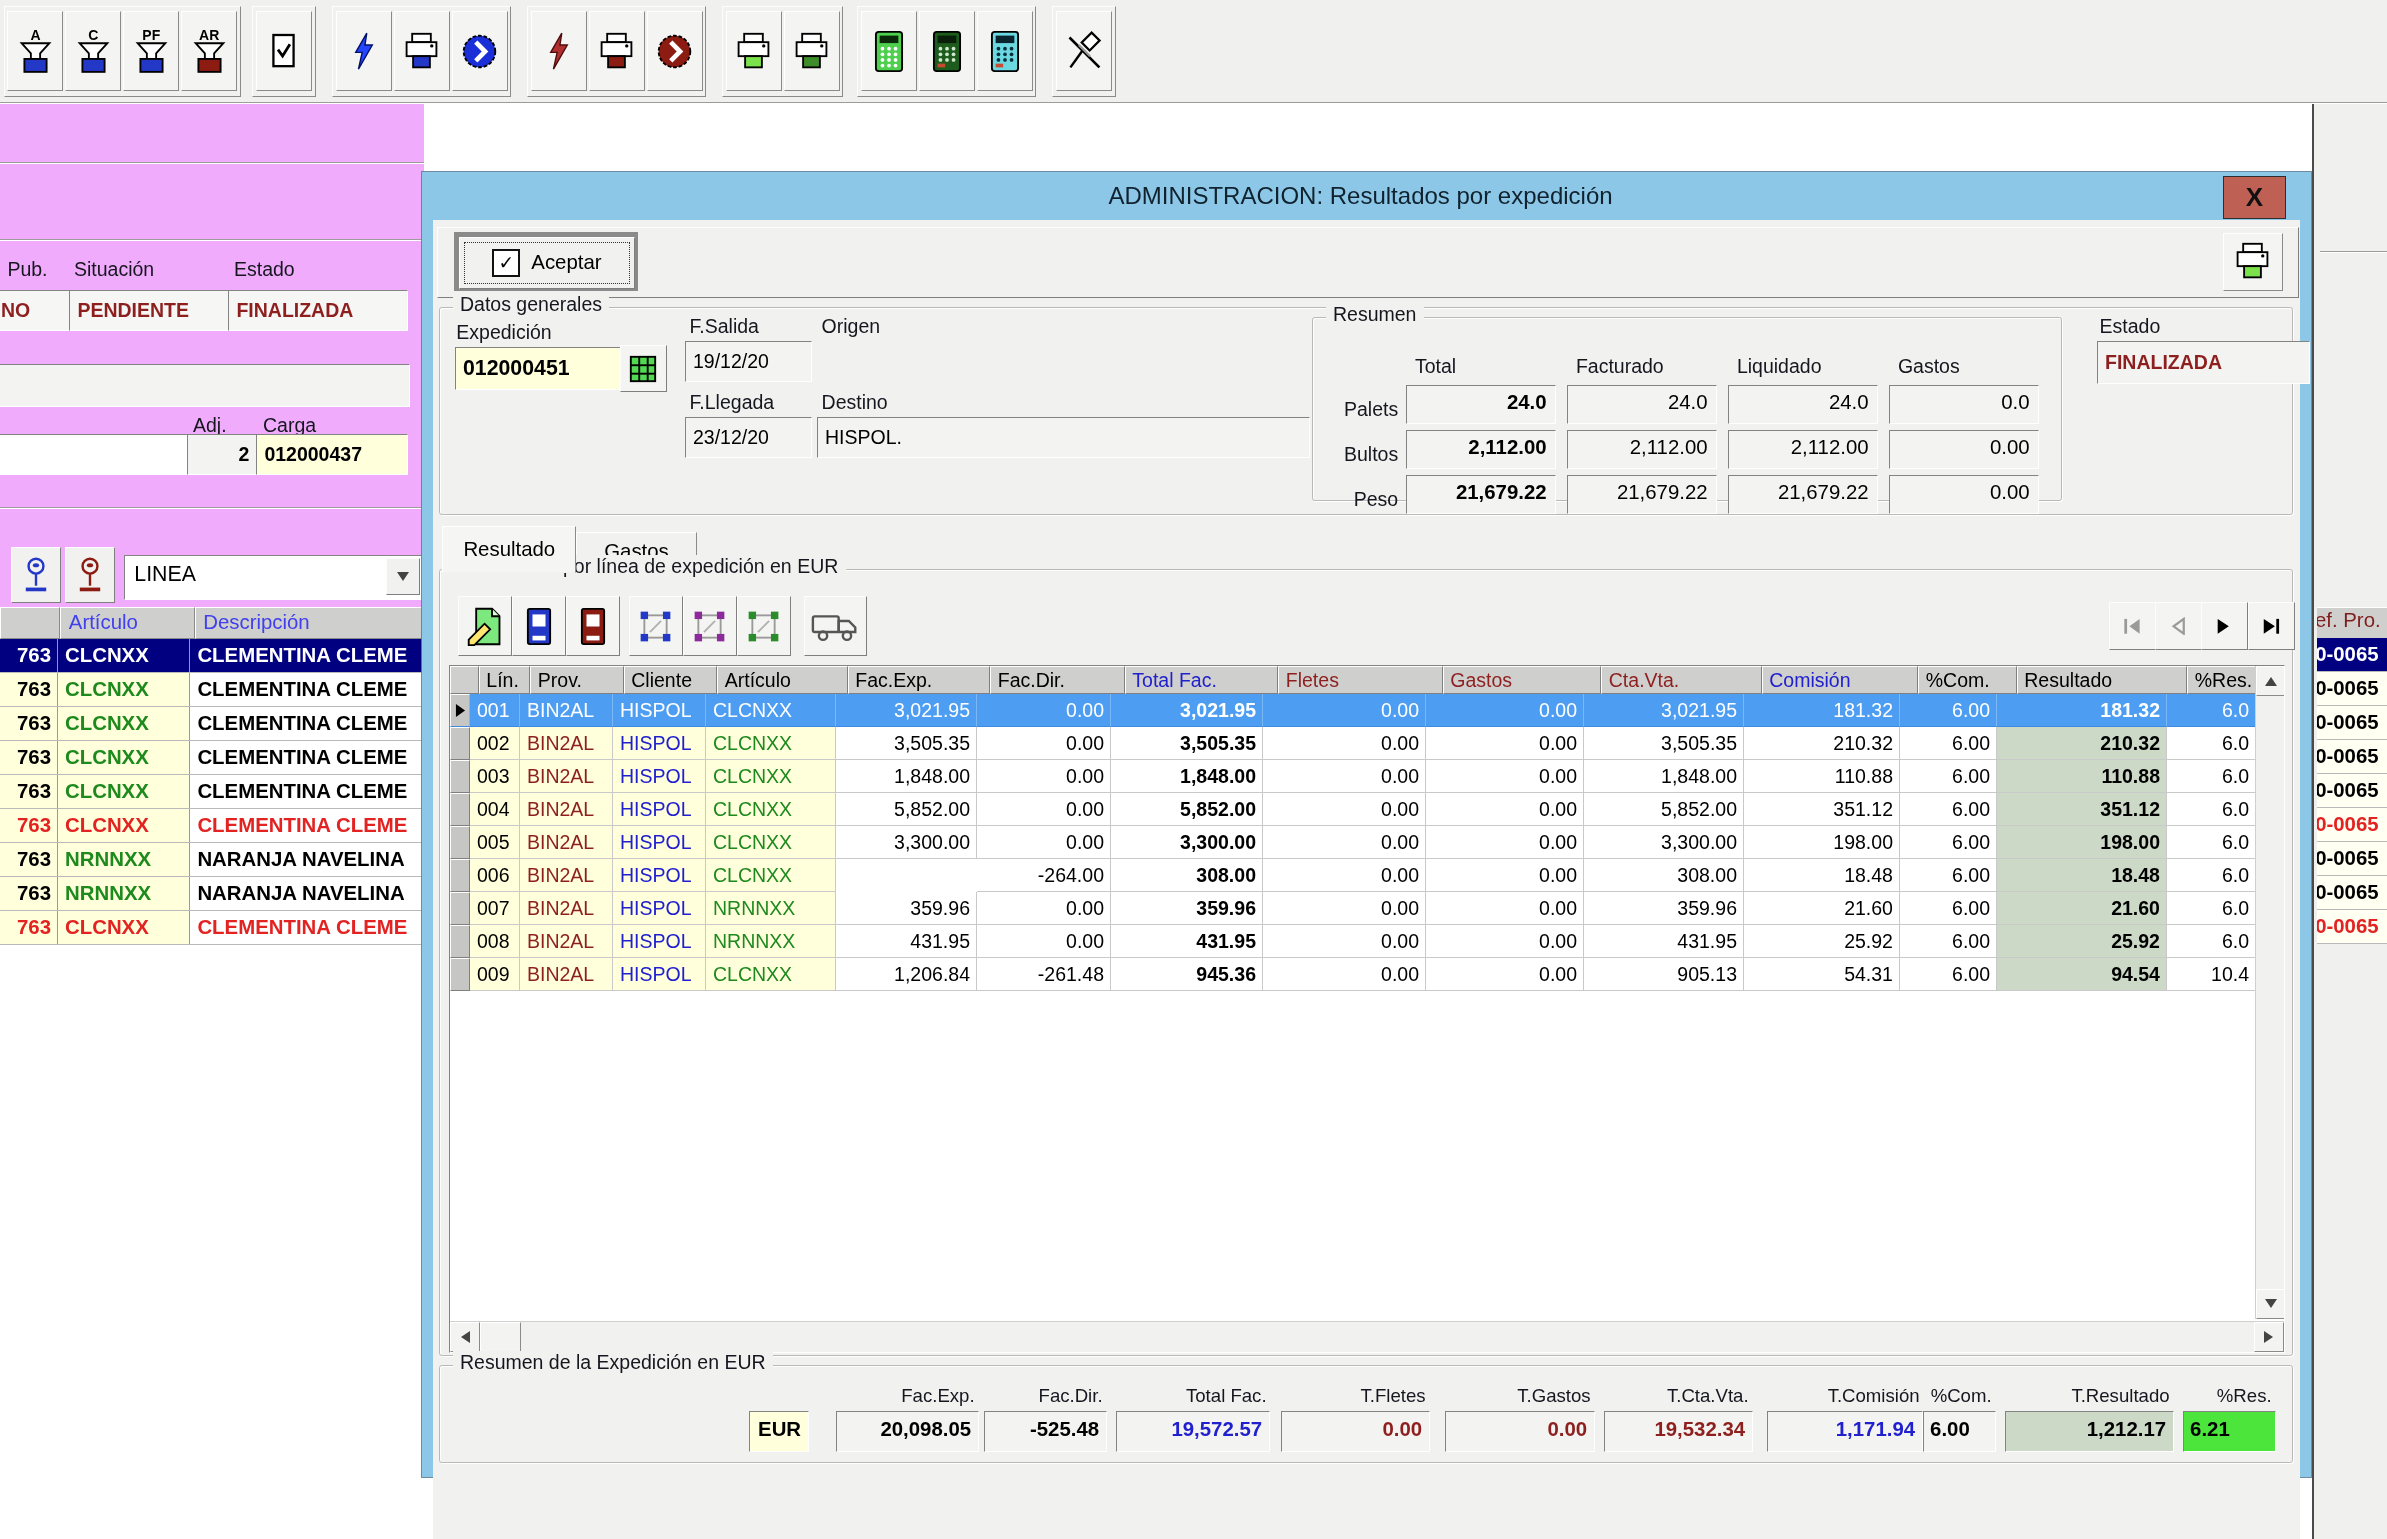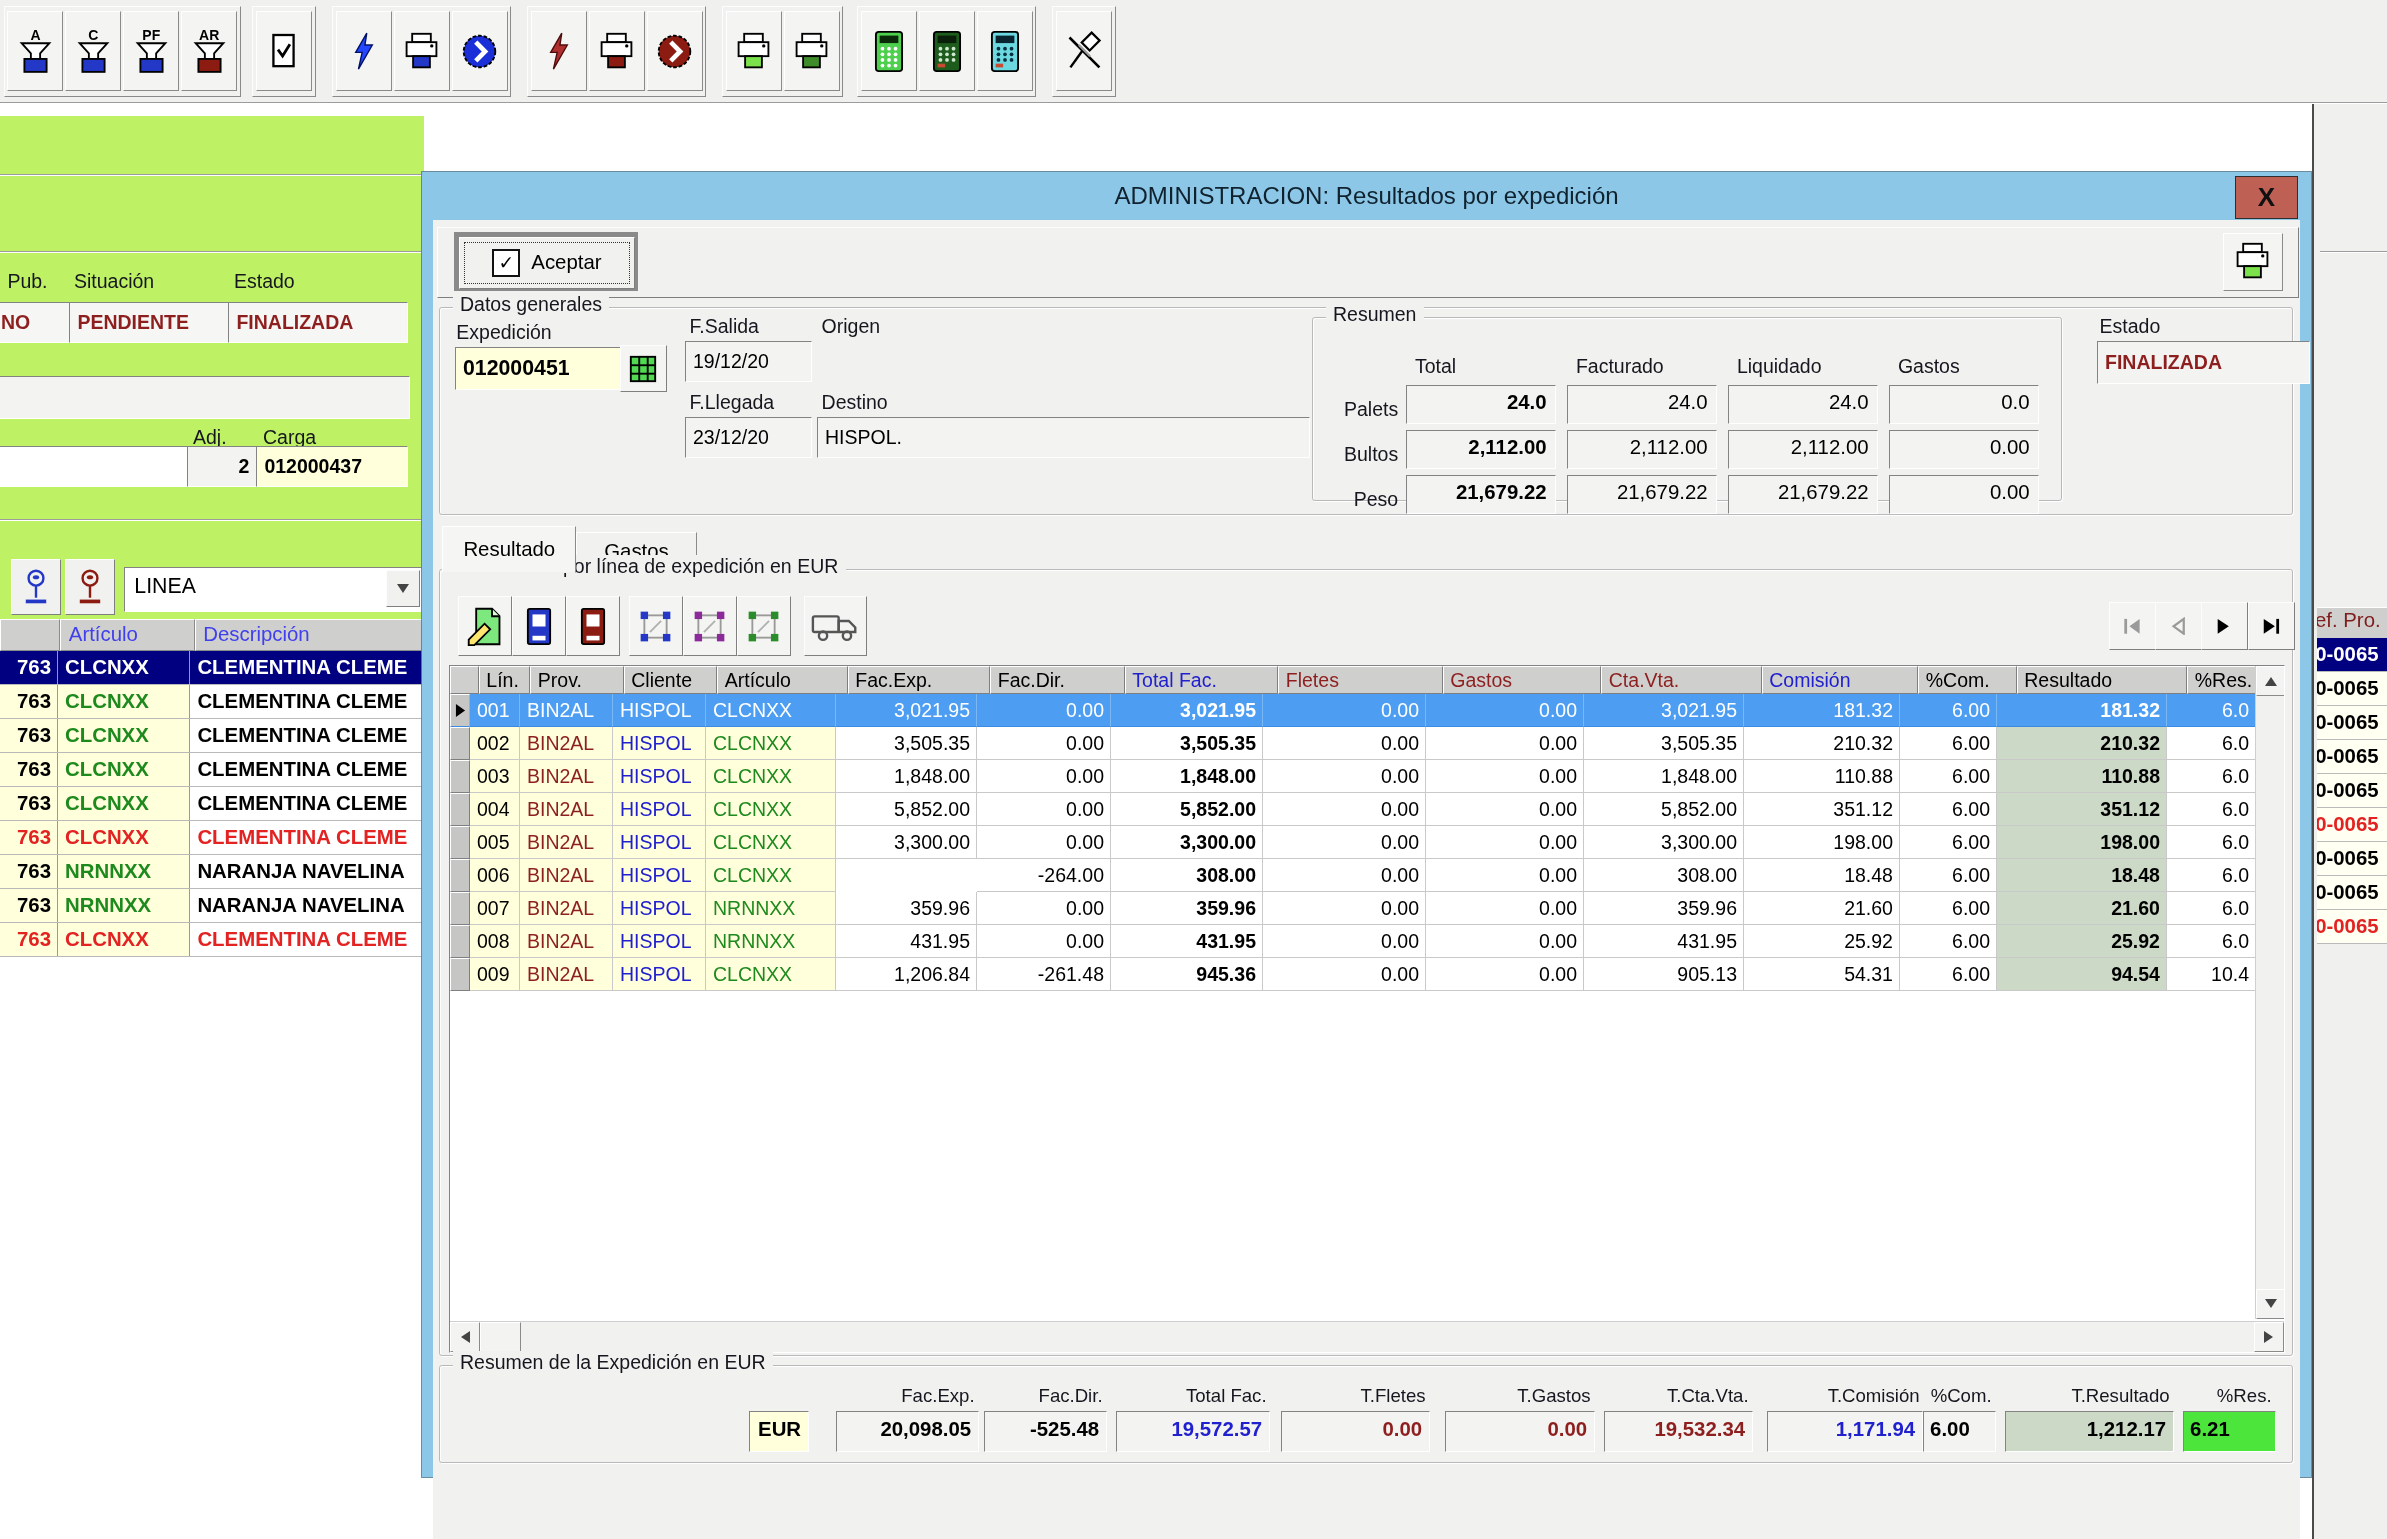--- a/index.html
+++ b/index.html
@@ -14,39 +14,39 @@
   .gb-label{position:absolute;top:-15px;left:13px;background:#f1f1ef;padding:0 7.4px;font-size:19.5px;color:#16161f;white-space:nowrap}
   .btn{display:flex;align-items:center;justify-content:center;cursor:default}
   .field{display:flex;align-items:center;font-size:19.5px;padding:0 7.4px;white-space:nowrap;overflow:hidden}
   .lbl{font-size:19.5px;color:#16161f;white-space:nowrap}
   .dr{color:var(--darkred,#8e1f1f)}
   .bl{color:var(--blue,#2020cf)}
   .toolbar-group{position:absolute;top:5.6px;height:89px;border-top:1.9px solid #fdfdfd;border-left:1.9px solid #fdfdfd;border-bottom:1.9px solid #8a8a8a;border-right:1.9px solid #8a8a8a;background:#f1f1ef;display:flex;align-items:center;padding:0 2.8px;gap:1.9px}
   .tb-btn{width:54px;height:78px;display:flex;flex-direction:column;align-items:center;justify-content:center;border-top:1.9px solid #fff;border-left:1.9px solid #fff;border-bottom:1.9px solid #8a8a8a;border-right:1.9px solid #8a8a8a;background:#f4f4f2}
   .mail-letter{font-size:14px;font-weight:bold;line-height:13px;letter-spacing:0}
   
-  #left-panel{left:0;top:116px;width:424px;height:837px;background:#bef264}
+  #left-panel{left:0;top:104px;width:424px;height:837px;background:#f0abfc}
   .lt-row{display:flex;height:33px;border-bottom:0.9px solid #b9b9b9;font-weight:bold;font-size:20.4px;line-height:32px}
   .lt-c0{width:51px;background:var(--cream,#ffffdc);text-align:right;padding-right:5.6px;border-right:0.9px solid #9a9a9a;overflow:hidden}
   .lt-c1{width:124px;background:var(--cream,#ffffdc);padding-left:7.4px;border-right:0.9px solid #9a9a9a;color:var(--green,#1e8a1e);overflow:hidden}
   .lt-c2{flex:1;background:#fff;padding-left:7.4px;overflow:hidden;white-space:nowrap}
   .lt-row.red .lt-c0,.lt-row.red .lt-c1,.lt-row.red .lt-c2{color:var(--red,#e32222)}
   .lt-row.selected .lt-c0,.lt-row.selected .lt-c1,.lt-row.selected .lt-c2{background:var(--navy,#000080);color:#fff}
   .lt-head{display:flex;height:32px}
   .lt-h{background:#cfcfcd;border-top:1.9px solid #fff;border-left:1.9px solid #fff;border-bottom:1.9px solid #8a8a8a;border-right:1.9px solid #8a8a8a;font-size:20.4px;color:#4040ee;padding-left:7.4px;line-height:28px}
   
   #right-panel{left:2312px;top:104px;width:76px;height:1436px;background:#f0f0ee;border-left:2.8px solid #4a4a4a}
   .rt-row{position:relative;height:33px;border-bottom:0.9px solid #b9b9b9;background:#fffff2;overflow:hidden}
   .rt-row span{position:absolute;left:-13px;top:0;line-height:32px;font-size:20.4px;font-weight:bold;white-space:nowrap}
   .rt-row.red span{color:var(--red,#e32222)}
   .rt-row.selected{background:var(--navy,#000080)}
   .rt-row.selected span{color:#fff}
   
   #dialog{left:422px;top:172px;width:1889px;height:1305px;background:var(--titlebar,#8cc7e7);box-shadow:0 0 0 0.9px #5a7f96}
-  #dlg-titlebar{position:absolute;left:0;top:0;right:0;height:48px;display:flex;align-items:center;justify-content:center}
+  #dlg-titlebar{position:absolute;left:0;top:0;right:12px;height:48px;display:flex;align-items:center;justify-content:center}
   #dlg-title{font-size:24px;color:#10222e}
   #dlg-close{position:absolute;right:13px;top:3.7px;width:61px;height:41px;background:#bf6055;border:1.9px solid #2e2e2e;display:flex;align-items:center;justify-content:center;font-size:26px;font-weight:900;color:#111}
   #dlg-body{position:absolute;left:11px;top:48px;width:1867px;height:1417px;background:#f1f1ef}
   .tab{position:absolute;border-top:1.9px solid #fff;border-left:1.9px solid #fff;border-right:1.9px solid #8a8a8a;background:#f1f1ef;font-size:20.4px;display:flex;align-items:center;justify-content:center}
   
   #grid-wrap{position:absolute;background:#fff;border-top:1.9px solid #838383;border-left:1.9px solid #838383;border-bottom:1.9px solid #fff;border-right:1.9px solid #fff;overflow:hidden}
   .g-head{display:flex;height:28px}
   .g-h{background:#cfcfcd;border-top:0.9px solid #fff;border-left:0.9px solid #fff;border-bottom:0.9px solid #7f7f7f;border-right:0.9px solid #7f7f7f;font-size:19.5px;line-height:26px;padding-left:6.5px;overflow:hidden;white-space:nowrap;flex:none}
   .g-row{display:flex;height:33px;font-size:19.5px;line-height:32px}
   .g-c{flex:none;border-right:0.9px solid #c9c9c9;border-bottom:0.9px solid #c9c9c9;padding:0 6.5px;overflow:hidden;white-space:nowrap;background:#fff}

